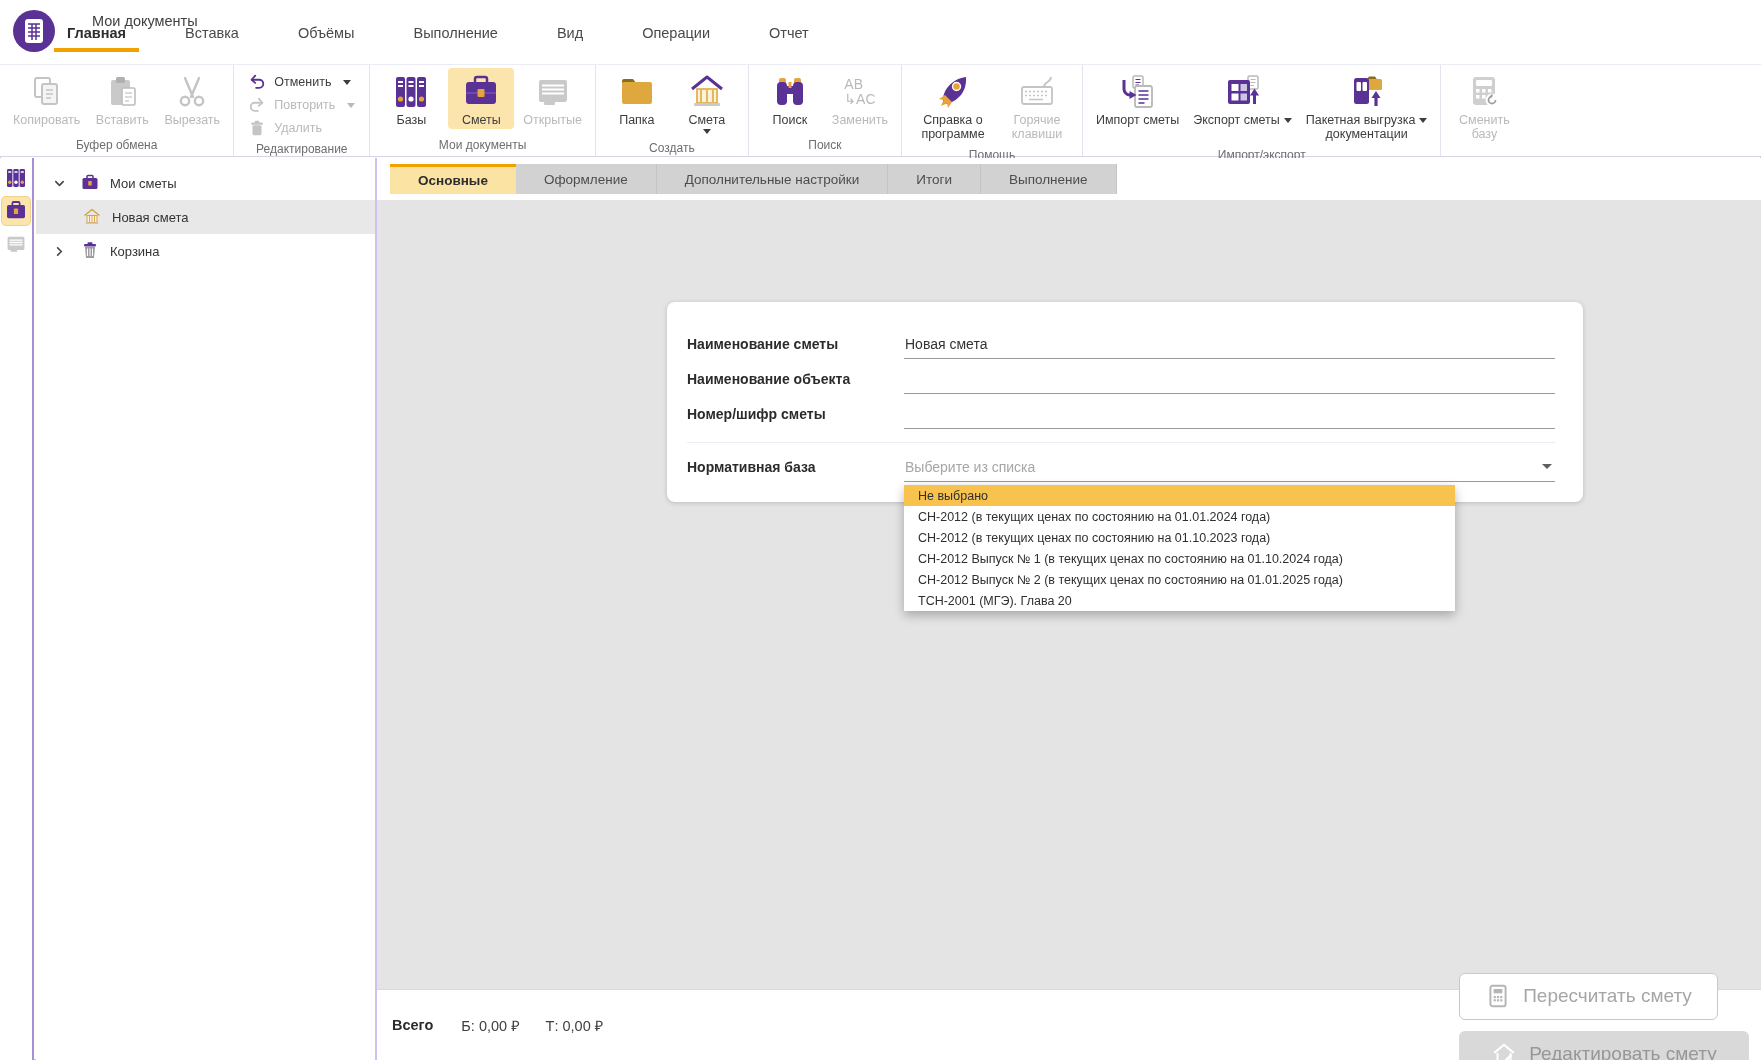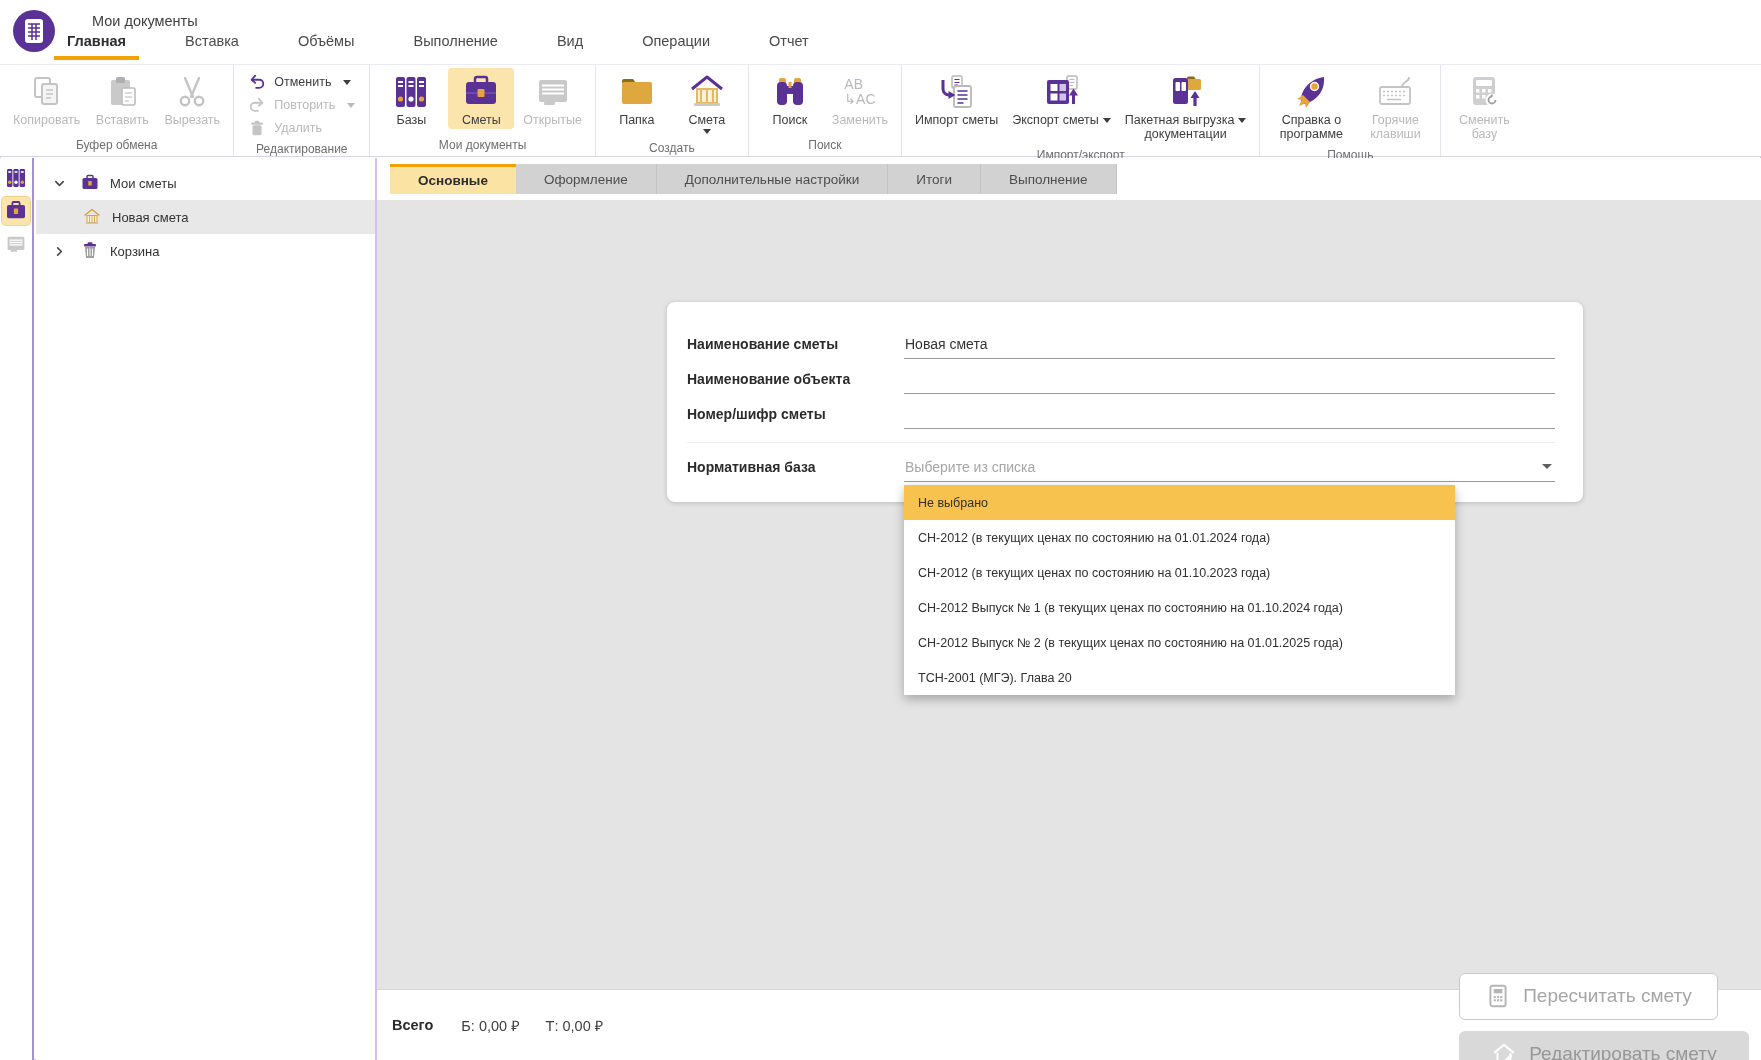--- a/index.html
+++ b/index.html
@@ -18,21 +18,21 @@
   html,body{width:1761px;height:1060px;}
   body{
     position:relative;overflow:hidden;background:#fff;
     font-family:"Liberation Sans",sans-serif;color:var(--txt);
     box-shadow:inset 0 0 0 1px #c9c4d6;
   }
   
   .titlebar{position:absolute;left:0;top:0;right:0;height:64px;background:#fff;}
   .logo{position:absolute;left:12px;top:9px;width:44px;height:44px;}
   .win-title{position:absolute;left:92px;top:13px;font-size:14.5px;color:#3f3f3f;}
-  .menu{position:absolute;left:54px;bottom:4px;display:flex;}
+  .menu{position:absolute;left:54px;bottom:12px;display:flex;}
   .mtab{position:relative;padding:6px 13px 11px;margin-right:33px;font-size:14.5px;color:#4a4a4a;cursor:default;}
   .mtab.active{font-weight:bold;color:#2d2d2d;}
   .mtab.active::after{content:'';position:absolute;left:0;right:0;bottom:0;height:4px;background:var(--orange);}
   
   .ribbon{position:absolute;left:0;top:64px;right:0;height:93px;background:#fff;
     border-top:1px solid #eceaf2;border-bottom:1px solid #d9d3e8;display:flex;}
   .rgroup{display:flex;flex-direction:column;border-right:1px solid #e7e2f1;padding:3px 8px 0;}
   .rbuttons{display:flex;flex:1;align-items:flex-start;justify-content:center;gap:4px;}
   .rbtn{display:flex;flex-direction:column;align-items:center;min-width:66px;padding:3px 5px 2px;border-radius:4px;cursor:default;}
   .rbtn .ricon{height:42px;display:flex;align-items:center;justify-content:center;}
@@ -75,21 +75,21 @@
     box-shadow:0 1px 5px rgba(0,0,0,.18);padding:24px 28px 0 20px;}
   .frow{display:flex;align-items:flex-end;height:33px;margin-bottom:2px;}
   .flabel{width:217px;font-weight:bold;font-size:14px;color:#2b2b2b;padding-bottom:7px;}
   .finput{flex:1;border:none;outline:none;border-bottom:1px solid #9a9a9a;font-size:14px;color:#333;padding:0 0 6px 1px;background:transparent;font-family:"Liberation Sans",sans-serif;}
   .fdivider{border-top:1px solid #eceaf2;margin:13px 0 4px;}
   .fselect{flex:1;display:flex;align-items:center;border-bottom:1px solid #9a9a9a;padding:0 2px 6px 1px;cursor:default;}
   .fselect .ph{flex:1;font-size:14px;color:#a6a6a6;}
   
   .dropdown{position:absolute;left:527px;top:285px;width:551px;background:#fff;z-index:6;
     box-shadow:0 4px 10px rgba(0,0,0,.28);}
-  .ddrow{height:35px;display:flex;align-items:center;padding-left:14px;font-size:12.5px;color:#2f2f2f;cursor:default;white-space:nowrap;}
+  .ddrow{height:21px;display:flex;align-items:center;padding-left:14px;font-size:12.5px;color:#2f2f2f;cursor:default;white-space:nowrap;}
   .ddrow.selected{background:var(--dd-yellow);}
   
   .statusbar{position:absolute;left:0;right:0;bottom:0;height:71px;background:#fff;border-top:1px solid #dcd7e6;
     display:flex;align-items:center;padding:0 12px 0 15px;}
   .st-total{font-weight:bold;font-size:14.5px;color:#2b2b2b;margin-right:28px;}
   .st-val{font-size:14.5px;color:#3f3f3f;margin-right:26px;}
   .btns{margin-left:auto;display:flex;gap:11px;flex-direction:column;}
   .btn{height:47px;border-radius:6px;display:flex;align-items:center;justify-content:center;gap:12px;font-size:19px;cursor:default;font-family:"Liberation Sans",sans-serif;}
   .btn-outline{width:259px;background:#fff;border:1px solid #c9c9c9;color:#a6a6a6;}
   .btn-filled{width:290px;background:#d9d9d9;border:none;color:#979797;}
@@ -280,20 +280,46 @@
             </span>
         </span>
         <span class="rlabel">Заменить</span>
       </div>
     </div>
     <div class="rgroup-label">Поиск</div>
   </div>
 
   <div class="rgroup">
     <div class="rbuttons">
+      <div class="rbtn" style="max-width:86px">
+        <span class="ricon">
+          <svg viewBox="0 0 40 40">
+              <path d="M10 30C9 19 18 7 33 5c1 15-8 24-20 27z" fill="#5a3194"></path>
+              <circle cx="23.5" cy="14.5" r="4" fill="#e8a33d" stroke="#fff" stroke-width="1.4"></circle>
+              <path d="M12 23l-6 4 4.5 1-2.5 6 6-2.5 1 4.5 4-6" fill="#e8a33d"></path>
+            </svg>
+        </span>
+        <span class="rlabel wrap" style="width:76px">Справка о программе</span>
+      </div>
+      <div class="rbtn disabled" style="max-width:78px">
+        <span class="ricon">
+          <svg viewBox="0 0 40 40">
+              <path d="M27 15c0-6 7-4 7-10" fill="none" stroke="#c4c4c4" stroke-width="1.8"></path>
+              <rect x="5" y="15" width="30" height="17" rx="2" fill="#fff" stroke="#c4c4c4" stroke-width="1.8"></rect>
+              <path d="M8 19.5h2M12 19.5h2M16 19.5h2M20 19.5h2M24 19.5h2M28 19.5h2M8 23.5h2M12 23.5h2M16 23.5h2M20 23.5h2M24 23.5h2M28 23.5h2M12 27.5h14" stroke="#c4c4c4" stroke-width="1.6"></path>
+            </svg>
+        </span>
+        <span class="rlabel wrap" style="width:64px">Горячие клавиши</span>
+      </div>
+    </div>
+    <div class="rgroup-label">Помощь</div>
+  </div>
+
+  <div class="rgroup">
+    <div class="rbuttons">
       <div class="rbtn">
         <span class="ricon">
           <svg viewBox="0 0 40 40">
               <rect x="15" y="4" width="10" height="12" rx="1.5" fill="#fff" stroke="#b9b9b9" stroke-width="1.5"></rect>
               <path d="M17.5 7.5h5M17.5 10.5h5M17.5 13h3.5" stroke="#5a3194" stroke-width="1.2"></path>
               <rect x="17" y="14" width="17" height="21" rx="2" fill="#fff" stroke="#b9b9b9" stroke-width="1.8"></rect>
               <path d="M20.5 19h10M20.5 23h10M20.5 27h10M20.5 31h6" stroke="#5a3194" stroke-width="1.5"></path>
               <path d="M6 8v9a6 6 0 0 0 6 6h1" fill="none" stroke="#5a3194" stroke-width="3"></path>
               <path d="M11.5 19l7 4-7 4z" fill="#5a3194"></path>
             </svg>
@@ -325,46 +351,20 @@
               <rect x="9.5" y="10" width="4.5" height="9" rx="1" fill="#fff"></rect>
               <rect x="15.5" y="10" width="4.5" height="9" rx="1" fill="#fff"></rect>
               <path d="M29 34V24" stroke="#5a3194" stroke-width="3.2"></path>
               <path d="M24.5 26l4.5-7 4.5 7z" fill="#5a3194"></path>
             </svg>
         </span>
         <span class="rlabel wrap" style="max-width:150px"><span>Пакетная выгрузка</span><span class="caret"></span><br><span>документации</span></span>
       </div>
     </div>
     <div class="rgroup-label">Импорт/экспорт</div>
-  </div>
-
-  <div class="rgroup">
-    <div class="rbuttons">
-      <div class="rbtn" style="max-width:86px">
-        <span class="ricon">
-          <svg viewBox="0 0 40 40">
-              <path d="M10 30C9 19 18 7 33 5c1 15-8 24-20 27z" fill="#5a3194"></path>
-              <circle cx="23.5" cy="14.5" r="4" fill="#e8a33d" stroke="#fff" stroke-width="1.4"></circle>
-              <path d="M12 23l-6 4 4.5 1-2.5 6 6-2.5 1 4.5 4-6" fill="#e8a33d"></path>
-            </svg>
-        </span>
-        <span class="rlabel wrap" style="width:76px">Справка о программе</span>
-      </div>
-      <div class="rbtn disabled" style="max-width:78px">
-        <span class="ricon">
-          <svg viewBox="0 0 40 40">
-              <path d="M27 15c0-6 7-4 7-10" fill="none" stroke="#c4c4c4" stroke-width="1.8"></path>
-              <rect x="5" y="15" width="30" height="17" rx="2" fill="#fff" stroke="#c4c4c4" stroke-width="1.8"></rect>
-              <path d="M8 19.5h2M12 19.5h2M16 19.5h2M20 19.5h2M24 19.5h2M28 19.5h2M8 23.5h2M12 23.5h2M16 23.5h2M20 23.5h2M24 23.5h2M28 23.5h2M12 27.5h14" stroke="#c4c4c4" stroke-width="1.6"></path>
-            </svg>
-        </span>
-        <span class="rlabel wrap" style="width:64px">Горячие клавиши</span>
-      </div>
-    </div>
-    <div class="rgroup-label">Помощь</div>
   </div>
 
   <div class="rgroup" style="border-right:none">
     <div class="rbuttons">
       <div class="rbtn disabled" style="max-width:80px">
         <span class="ricon">
           <svg viewBox="0 0 40 40">
               <rect x="9" y="5" width="22" height="28" rx="3" fill="#cfcfcf"></rect>
               <rect x="12" y="8" width="16" height="6" rx="1" fill="#fff"></rect>
               <g fill="#fff">

